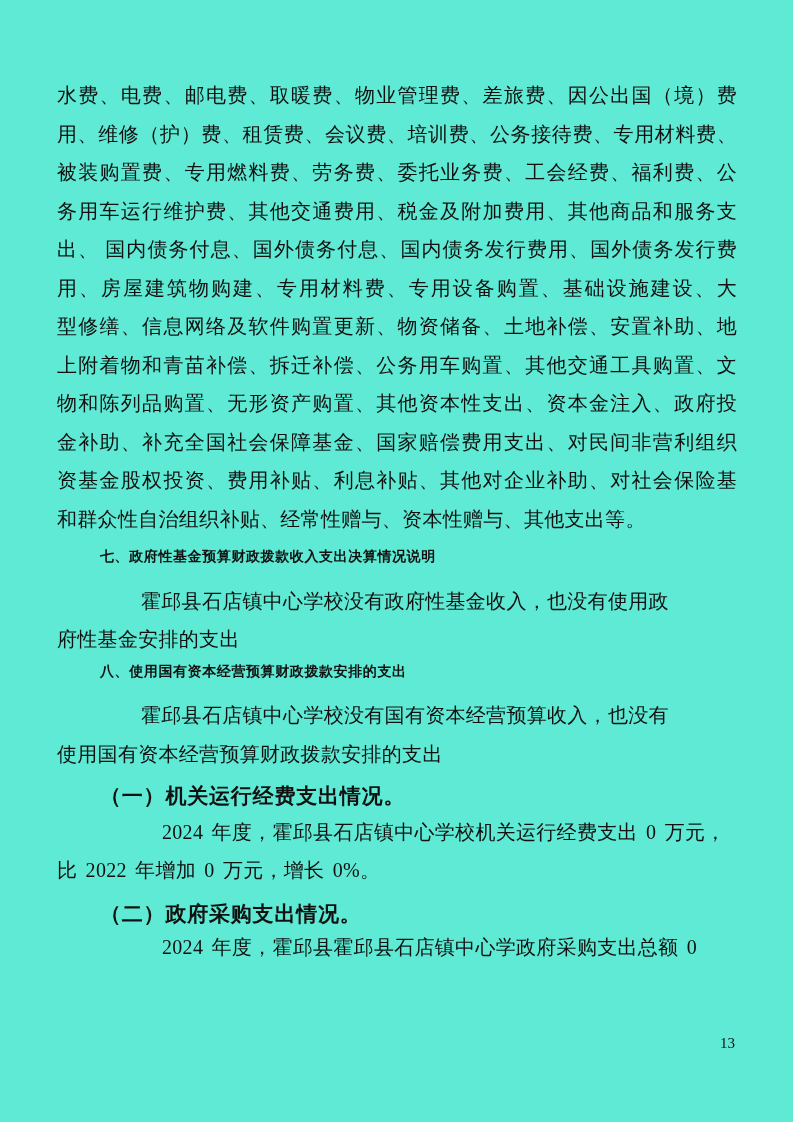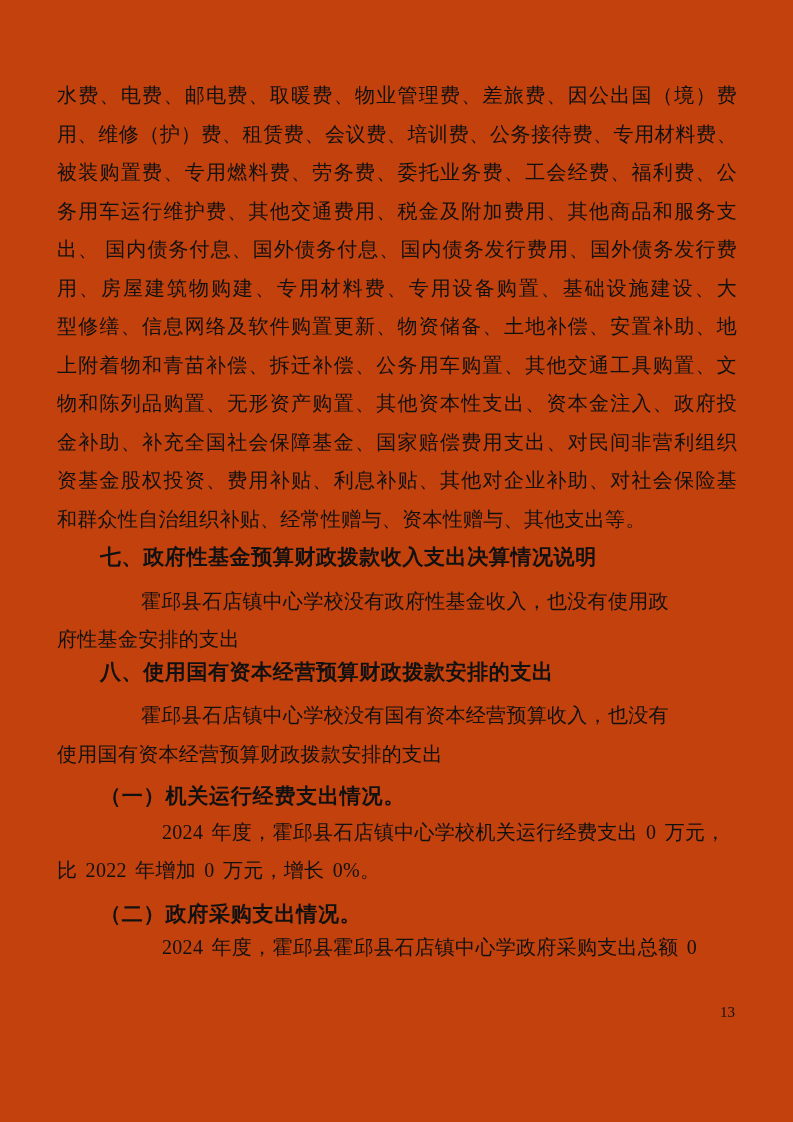--- a/index.html
+++ b/index.html
@@ -4,21 +4,21 @@
 <style>
   html, body {
     margin: 0;
     padding: 0;
     background: #ffffff;
   }
   .page {
     position: relative;
     width: 793px;
     height: 1122px;
-    background: #c2410c;
+    background: #5eead4;
     box-sizing: border-box;
     padding: 76px 56px 0 57px;
     color: #111111;
     font-family: "Liberation Serif", "DejaVu Serif", serif;
     overflow: hidden;
   }
   
   .jline {
     font-size: 20px;
     line-height: 38.5px;
@@ -34,23 +34,23 @@
   }
   .line {
     font-size: 20px;
     line-height: 38.5px;
     height: 38.5px;
     letter-spacing: 0.3px;
     white-space: nowrap;
     overflow: hidden;
   }
   .heading {
-    font-family: Liberation Sans, sans-serif;
+    font-family: Liberation Mono, monospace;
     font-weight: bold;
-    font-size: 21px;
+    font-size: 14px;
     line-height: 38.5px;
     height: 38.5px;
     letter-spacing: 0.6px;
     margin: 0;
     padding-left: 43px;
     white-space: nowrap;
   }
   .subheading {
     font-family: "Liberation Serif", "DejaVu Serif", serif;
     font-weight: bold;
@@ -65,21 +65,21 @@
   .ind-p1 { padding-left: 84px; }
   .ind-p2 { padding-left: 105px; }
   .num-line { word-spacing: 3px; }
   .mt3  { margin-top: 5px; }
   .mt4  { margin-top: 4px; }
   .mtn3 { margin-top: -3px; }
   .mtn5 { margin-top: -5px; }
   .mtn6 { margin-top: -6px; }
   .pageno {
     position: absolute;
-    top: 1001px;
+    top: 1032px;
     right: 58px;
     font-size: 15px;
     line-height: 22px;
     color: #111111;
     font-family: "Liberation Serif", "DejaVu Serif", serif;
   }
 </style>
 </head>
 <body>
 

